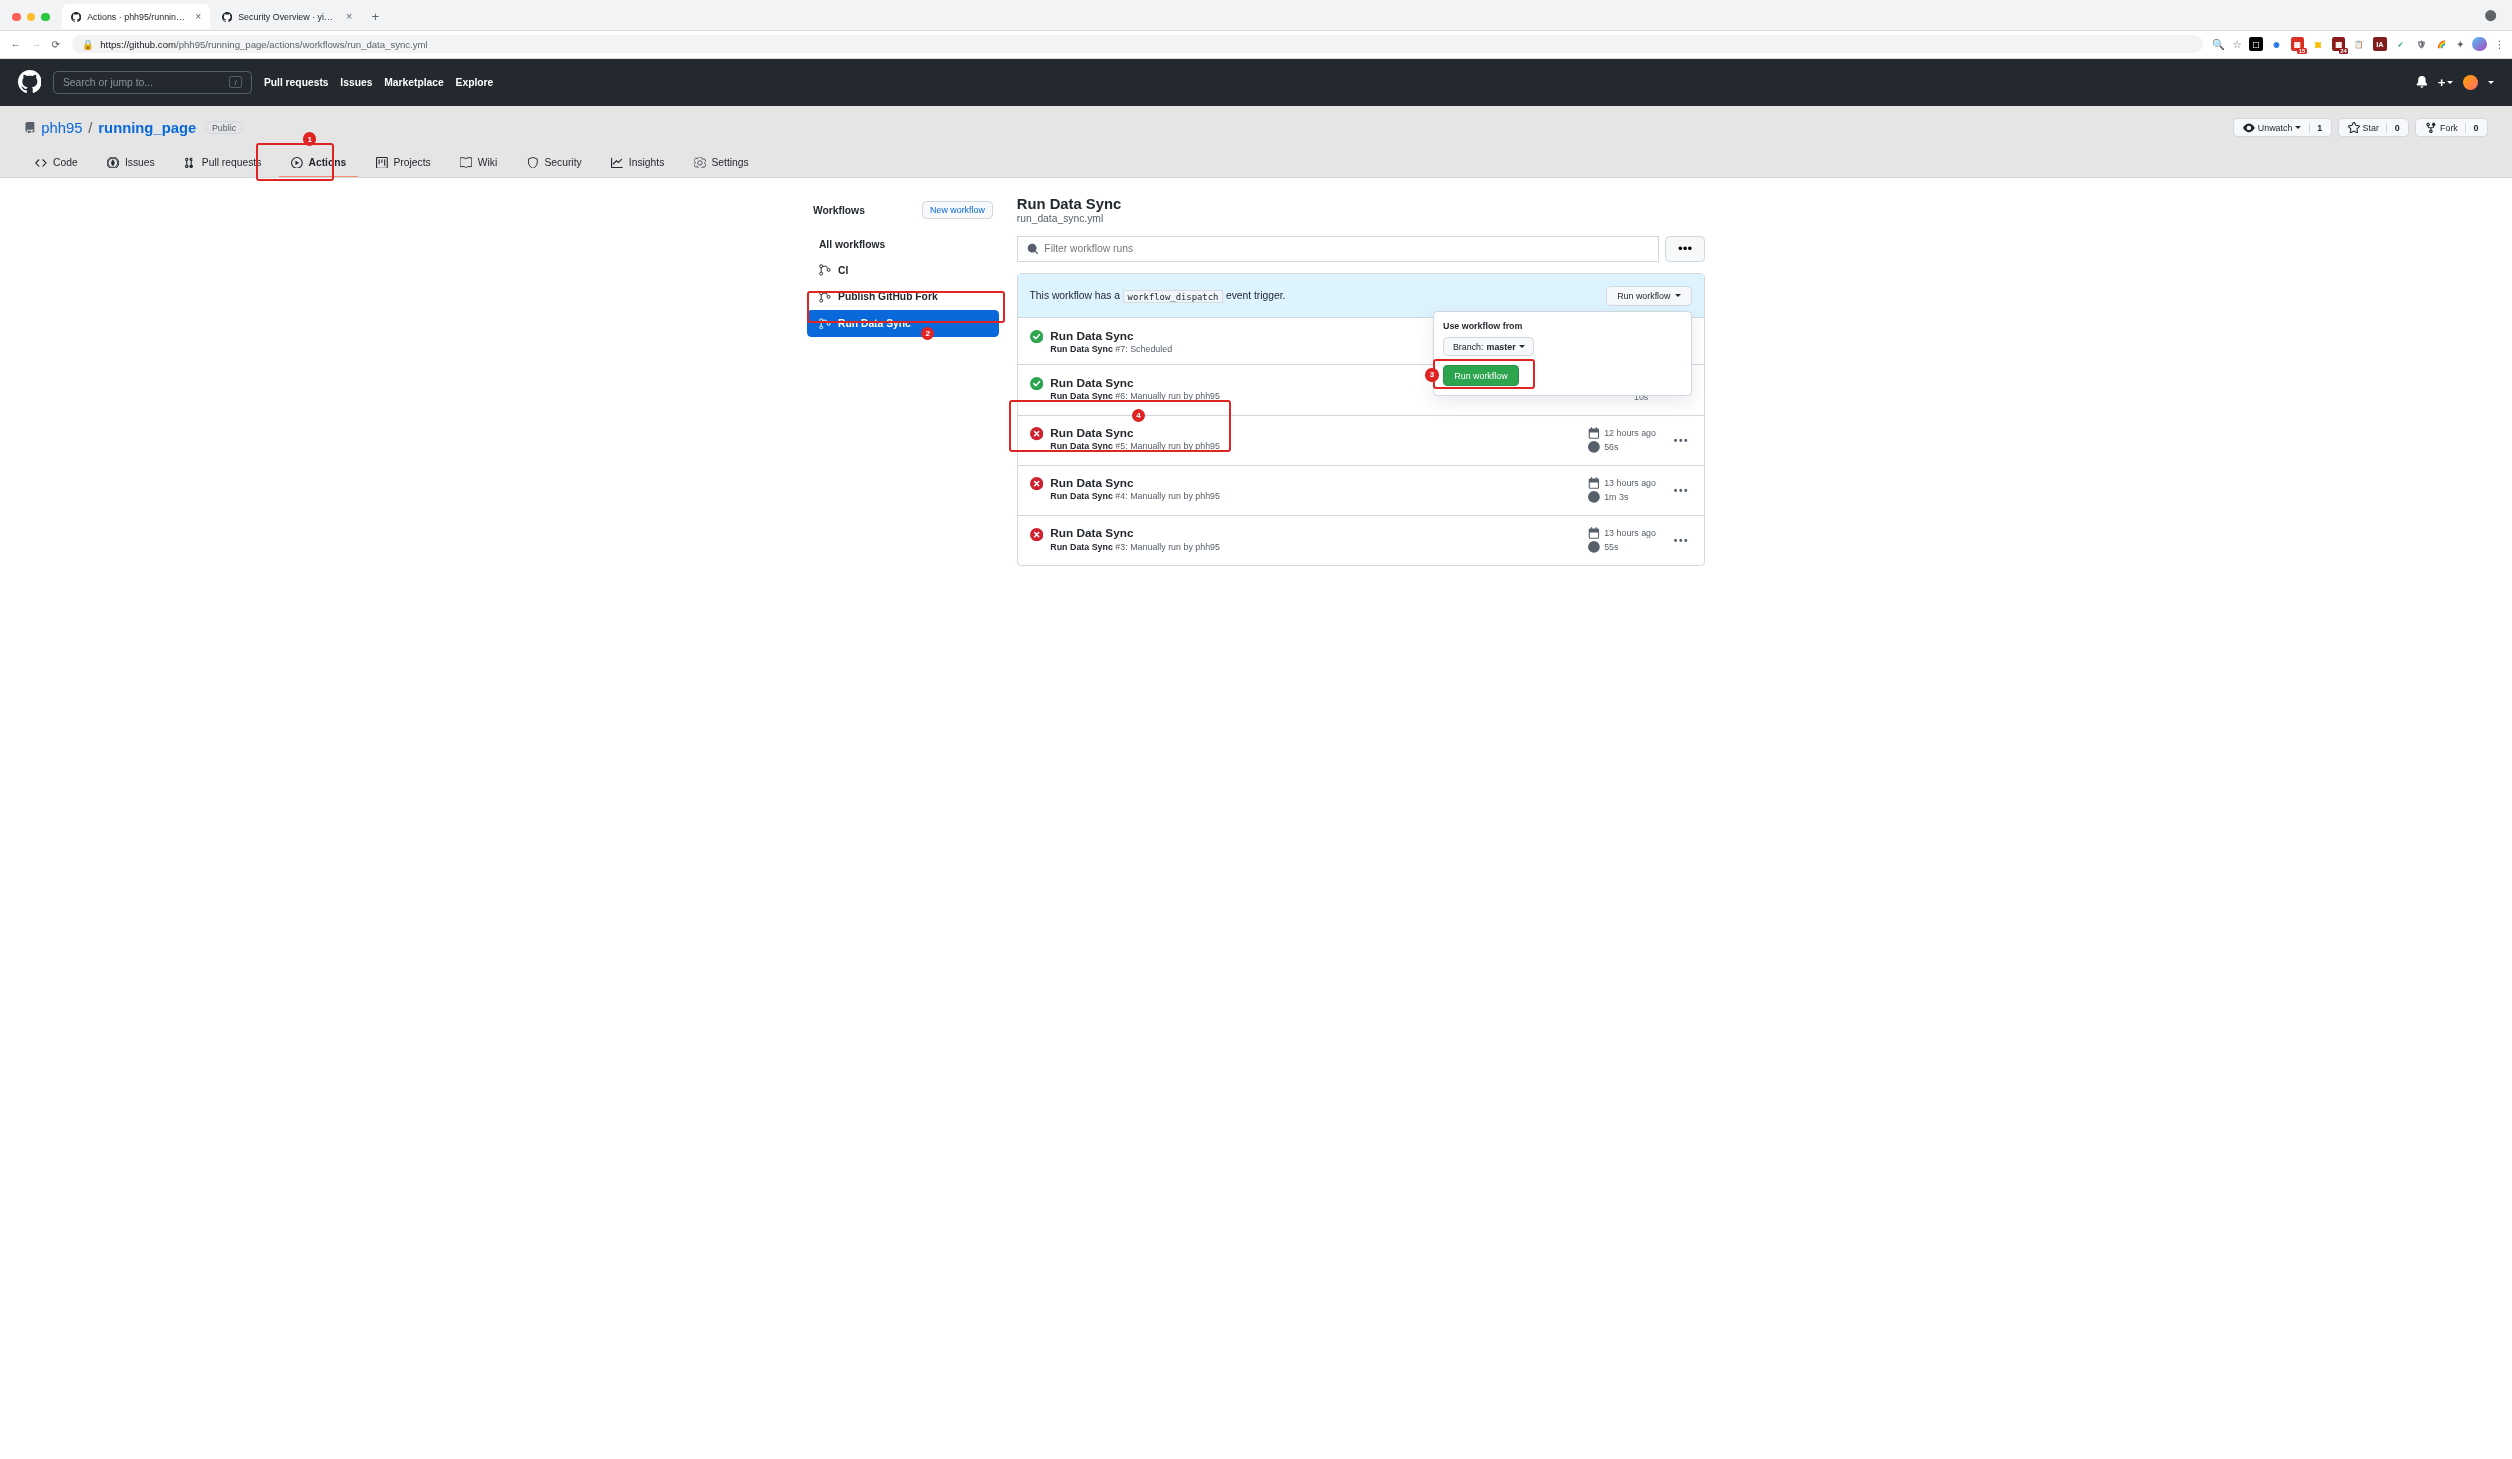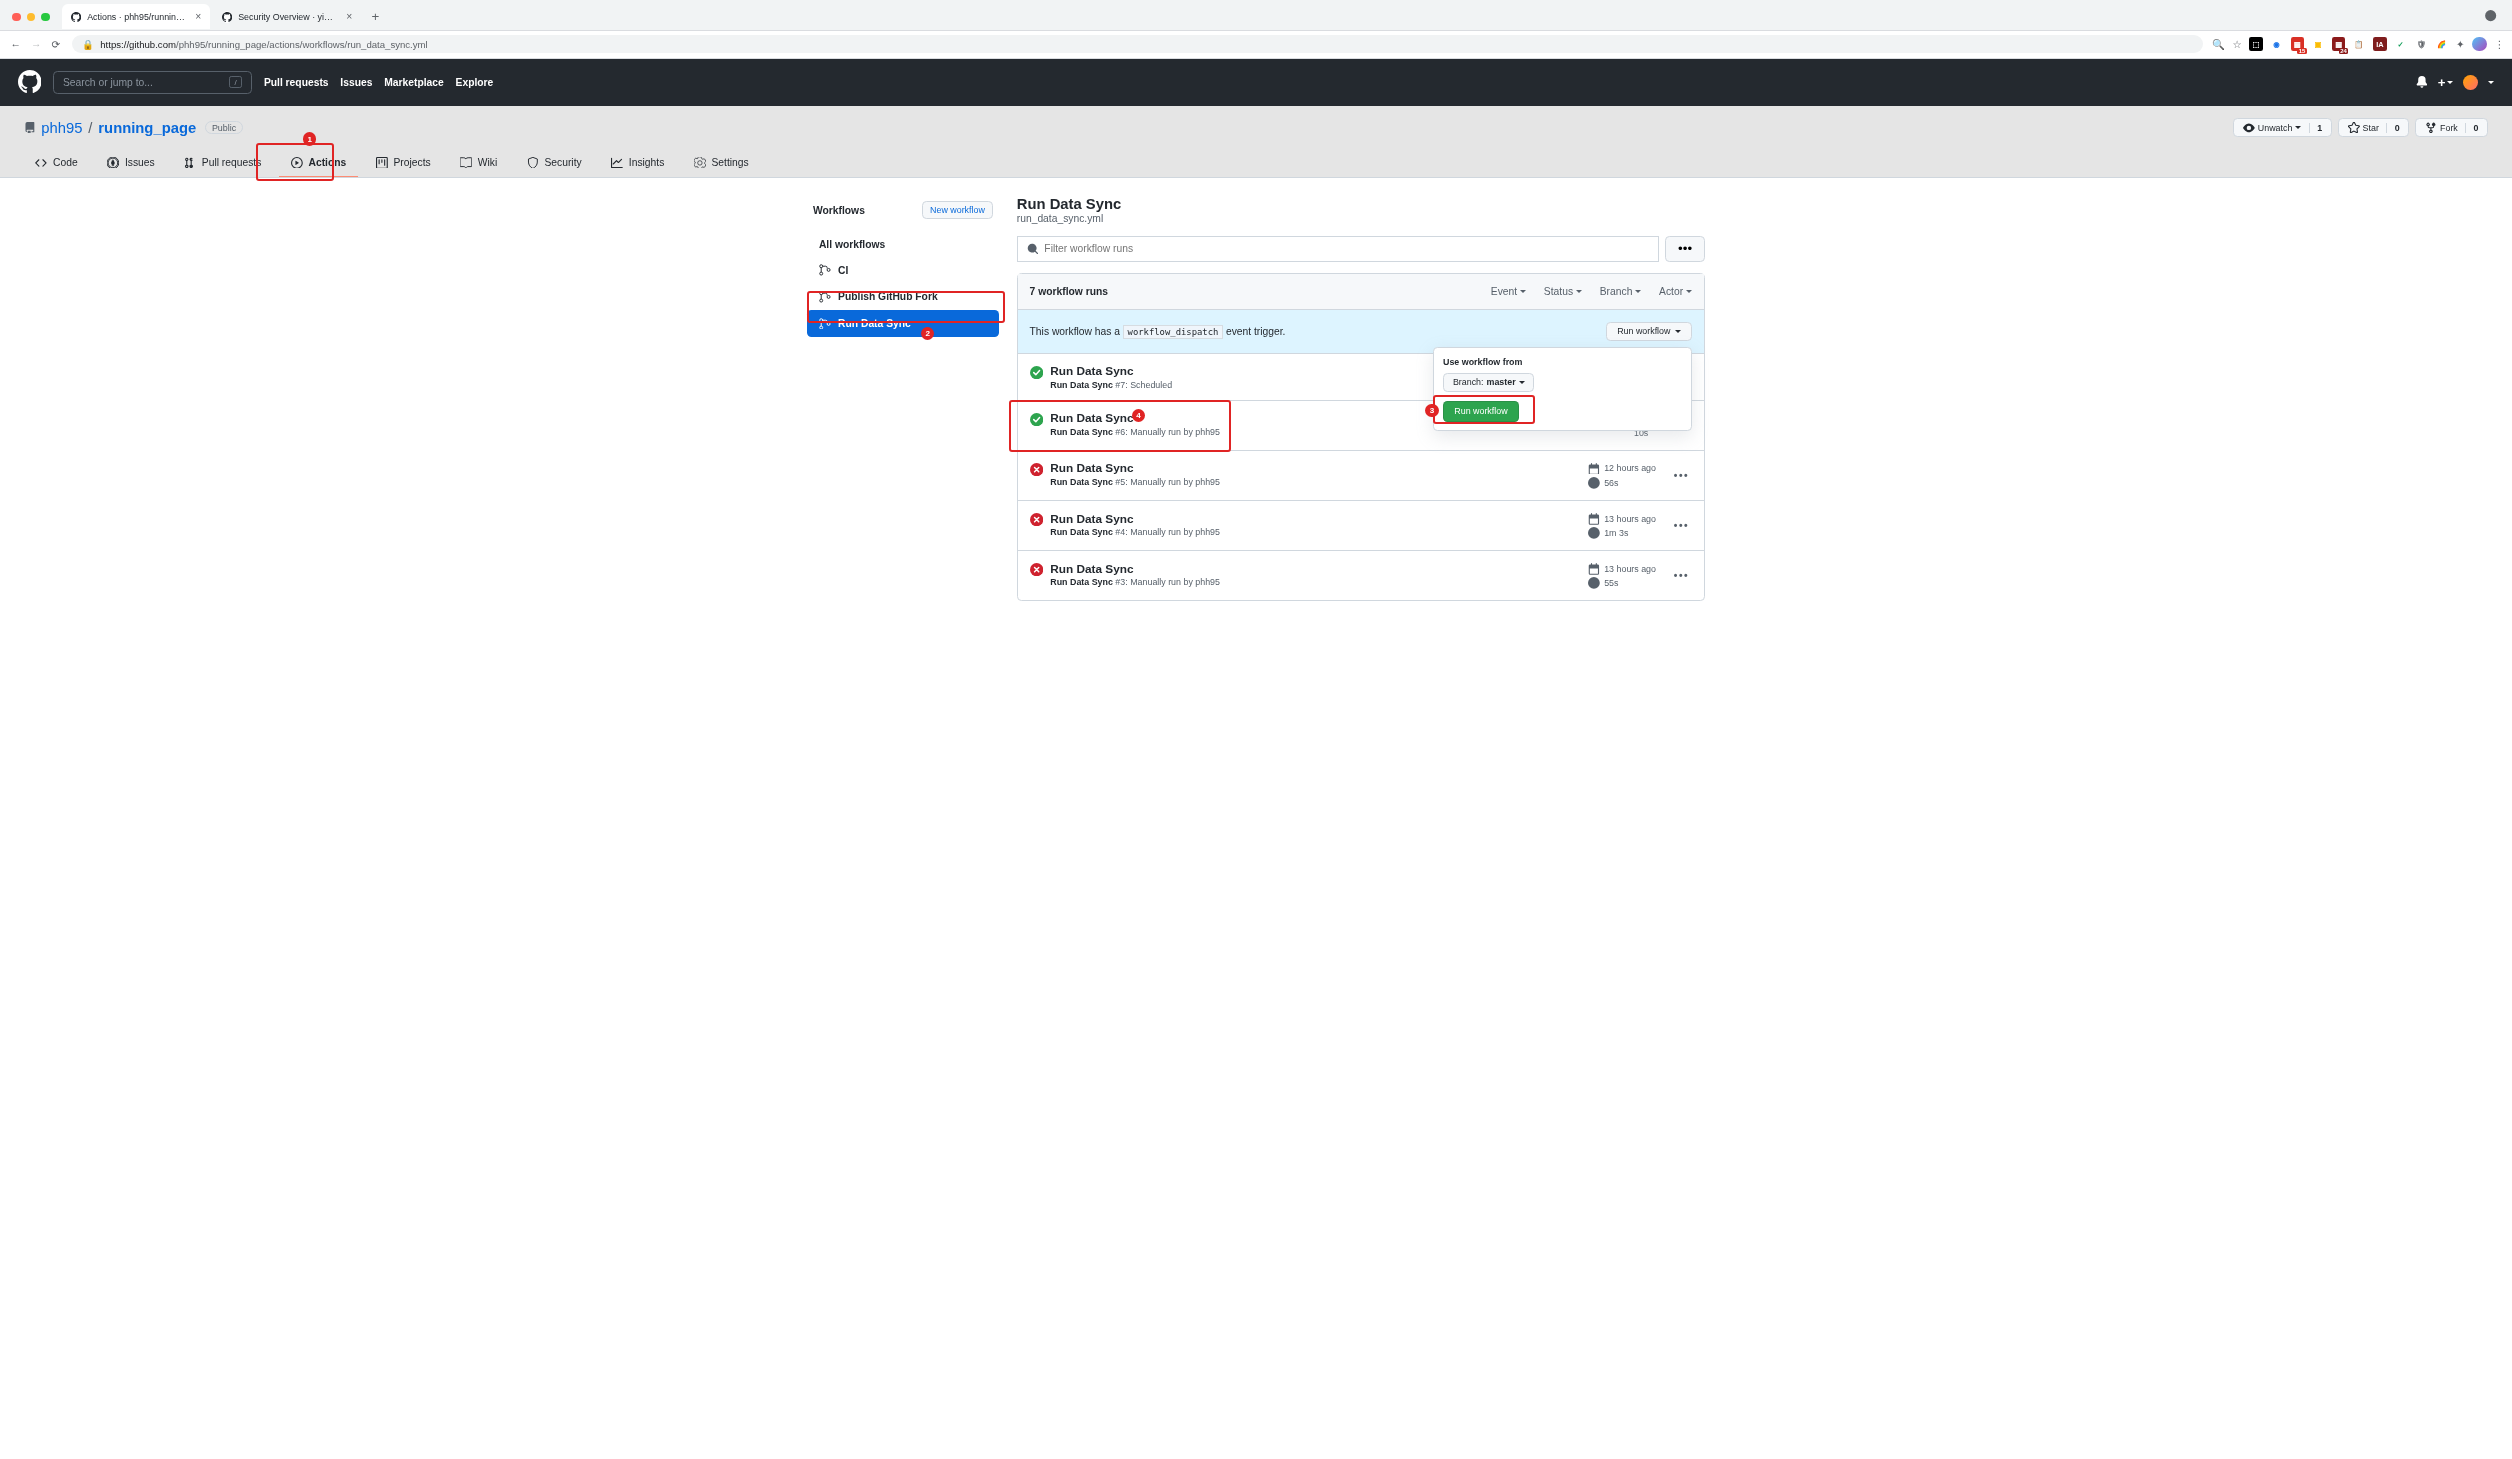--- a/index.html
+++ b/index.html
@@ -330,29 +330,20 @@
     <div class="filter-row">
       <div class="filter-input">
         <svg class="oct" viewBox="0 0 16 16">
             <path d="M11.5 7a4.5 4.5 0 11-9 0 4.5 4.5 0 019 0zm-.82 4.74a6 6 0 111.06-1.06l3.04 3.04a.75.75 0 11-1.06 1.06l-3.04-3.04z"></path>
           </svg>
         <input placeholder="Filter workflow runs" style="">
       </div>
       <button class="kebab-btn">•••</button>
     </div>
     <div class="run-box">
-      <div class="run-box-head">
-        <span class="count-text">7 workflow runs</span>
-        <div class="run-filters" id="run-filters">
-            <span class="run-filter">Event <span class="caret-down"></span></span>
-            <span class="run-filter">Status <span class="caret-down"></span></span>
-            <span class="run-filter">Branch <span class="caret-down"></span></span>
-            <span class="run-filter">Actor <span class="caret-down"></span></span>
-          </div>
-      </div>
       <div class="dispatch-row">
         <span>
           <span>This workflow has a </span><code>workflow_dispatch</code><span> event trigger.</span>
         </span>
         <div class="dispatch-wrap">
           <span class="btn-gray">
               <span>Run workflow</span> 
               <span class="caret-down"></span>
             </span>
           <div class="popover" style="top:25px; right:0;">

